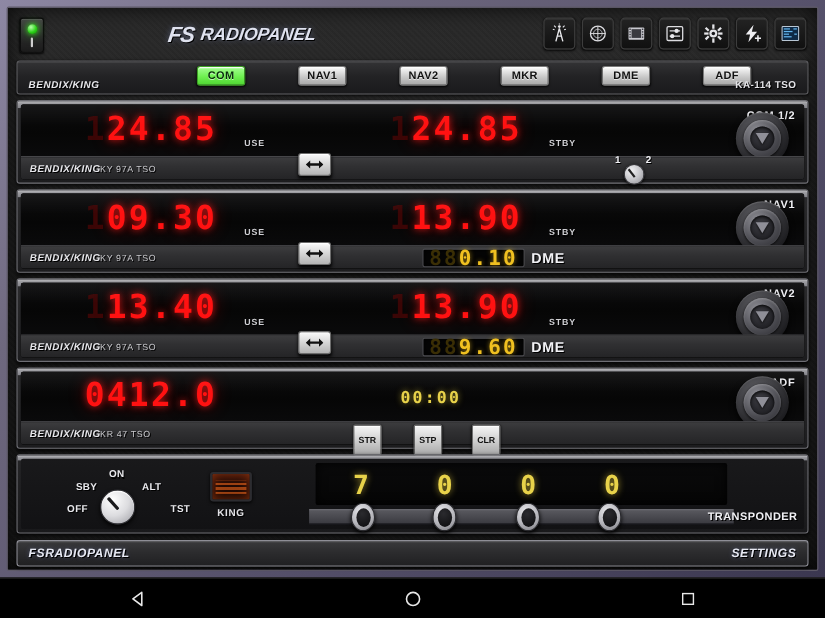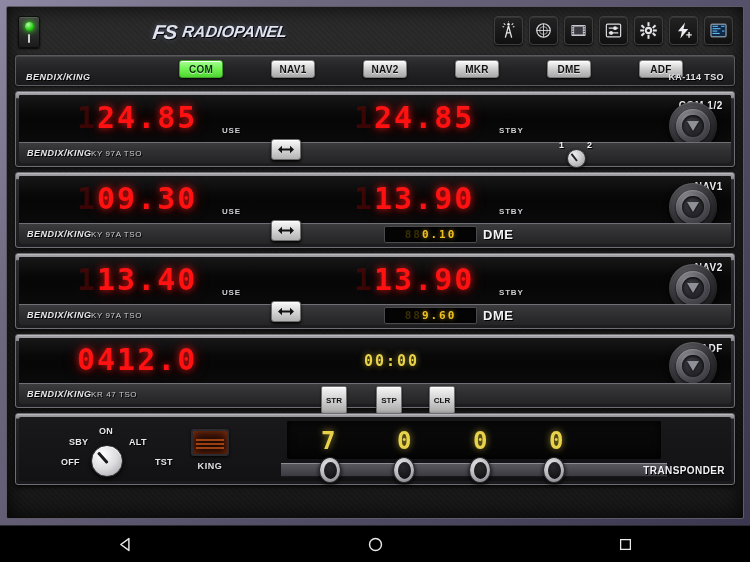--- a/index.html
+++ b/index.html
@@ -171,21 +171,21 @@
     letter-spacing: 2px;
     white-space: nowrap;
   }
   .seg-red {
     font-size: 30px;
     color: #ff1111;
     text-shadow: 0 0 7px rgba(255,25,25,.75), 0 0 16px rgba(255,0,0,.4);
   }
   .seg-red .dim { color: #3a0606; text-shadow: none; }
   .seg-yellow {
-    font-size: 11px; color: #f0c020;
+    font-size: 19px; color: #f0c020;
     text-shadow: 0 0 5px rgba(240,190,30,.6);
   }
   .seg-yellow .dim { color: #3a2e05; text-shadow: none; }
   .seg-amber {
     font-size: 15px; color: #e8d24a;
     text-shadow: 0 0 6px rgba(230,205,60,.6);
   }
   .tiny-label {
     position: absolute; font-size: 8px; font-weight: bold;
     color: #cfcfd3; letter-spacing: .8px; text-shadow: 1px 1px 0 #000;
@@ -677,20 +677,24 @@
               <span></span>
             </div>
           <div class="digit-knob" style="left:524px">
               <span></span>
             </div>
 
           <div class="xpdr-name">TRANSPONDER</div>
         </div>
       </div>
 
+      <div id="footer">
+        <span class="f-left">FSRADIOPANEL</span>
+        <span class="f-right">SETTINGS</span>
+      </div>
 
     </div>
   </div>
 
   <div id="navbar">
     <div class="nb">
       <svg width="17" height="17" viewBox="0 0 20 20">
         <path d="M14 3 L4.5 10 L14 17 Z" fill="none" stroke="#e8e8e8" stroke-width="1.7" stroke-linejoin="round"></path>
       </svg>
     </div>

